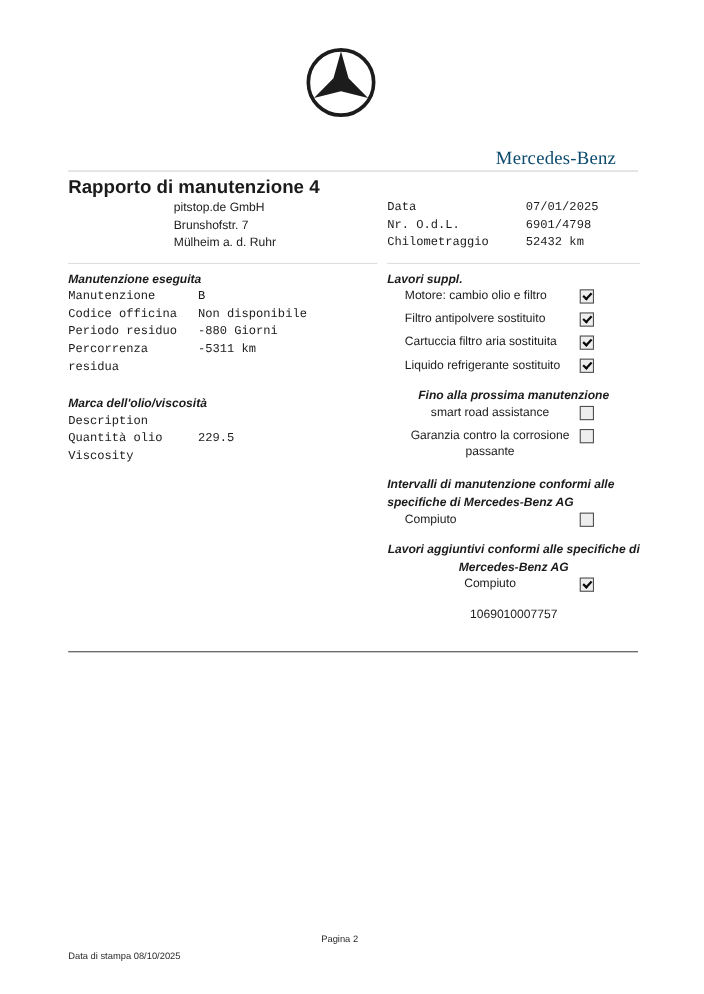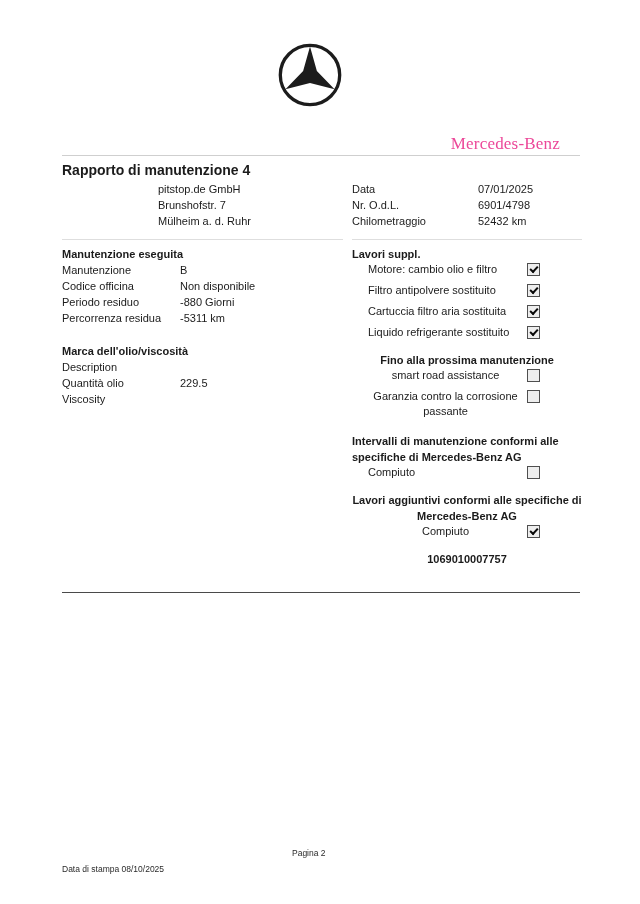--- a/index.html
+++ b/index.html
@@ -6,53 +6,53 @@
   .page{
     position:relative;width:640px;height:904px;background:#ffffff;overflow:hidden;
     font-family:"Liberation Sans","DejaVu Sans",sans-serif;
     font-size:11px;color:#1b1b1b;line-height:16px;
   }
   
   .logo{position:absolute;left:277px;top:42px;width:66px;height:66px;}
   .wordmark{
     position:absolute;top:134px;right:80px;
     font-family:"Liberation Serif","DejaVu Serif",serif;
-    font-size:17px;color:#ec4899;letter-spacing:.2px;line-height:20px;
+    font-size:17px;color:#0c4a6e;letter-spacing:.2px;line-height:20px;
   }
   .header-rule{position:absolute;left:62px;top:155px;width:518px;height:0;border-top:1px solid #cfcfcf;}
-  .doc-title{position:absolute;left:62px;top:162px;font-weight:bold;font-size:14px;}
+  .doc-title{position:absolute;left:62px;top:162px;font-weight:bold;font-size:17px;}
   
   .col{position:absolute;top:181px;}
   .col-left{left:62px;width:281px;}
   .col-right{left:352px;width:230px;}
   .address{margin-left:96px;}
   .address div{height:16px;}
-  .kv{display:flex;}
+  .kv{display:flex;font-family:Liberation Mono, monospace;}
   .kv .k{flex:0 0 118px;}
   .col-right .kv .k{flex:0 0 126px;}
   .kv .v{flex:1;}
   .section{margin-top:10px;}
   .section.ruled{border-top:1px solid #dedede;padding-top:6px;}
   .section.gap17{margin-top:17px;}
   .section.gap12{margin-top:12px;text-align:center;}
   .section.gap14{margin-top:14px;}
-  .sec-h{font-weight:bold;}
+  .sec-h{font-weight:bold;font-style:italic;}
   
   .cb-row{display:flex;align-items:flex-start;margin-bottom:6px;line-height:15px;padding-left:16px;}
   .cb-label{flex:0 0 155px;}
   .checkbox{
     flex:0 0 auto;width:11px;height:11px;margin-left:4px;margin-top:1px;
     border:1px solid #4f4f4f;background:#eeeeee;position:relative;
   }
   .checkbox.checked::after{
     content:"";position:absolute;left:2px;top:2px;width:6px;height:3px;
     border-left:2px solid #0a0a0a;border-bottom:2px solid #0a0a0a;
     transform:rotate(-47deg);
   }
-  .comment-value{font-weight:bold;}
+  .comment-value{font-weight:normal;}
   
   .bottom-rule{position:absolute;left:62px;top:592px;width:518px;height:0;border-top:1px solid #4a4a4a;}
   .footer{position:absolute;left:0;top:848px;width:100%;font-size:8.5px;color:#2a2a2a;line-height:10px;}
   .footer .print-date{position:absolute;left:62px;top:16px;}
   .footer .page-num{position:absolute;left:292px;top:0;}
 </style>
 </head>
 <body>
 
 <div class="page">

